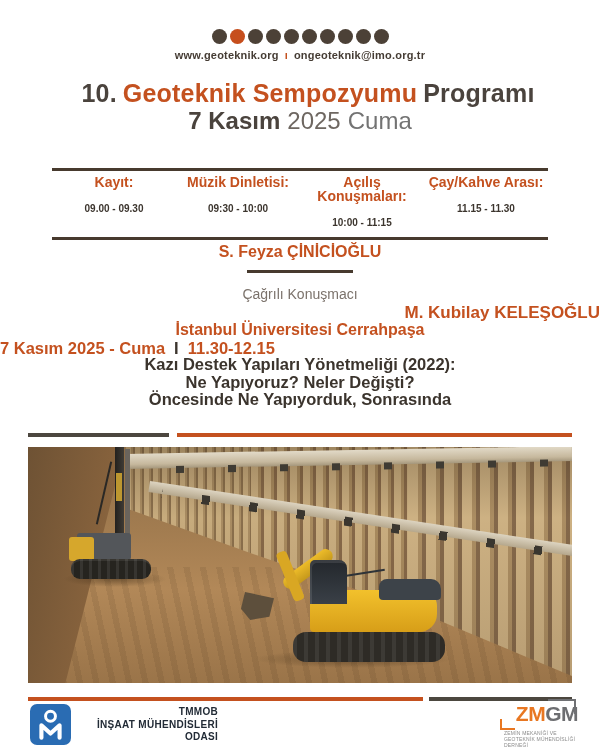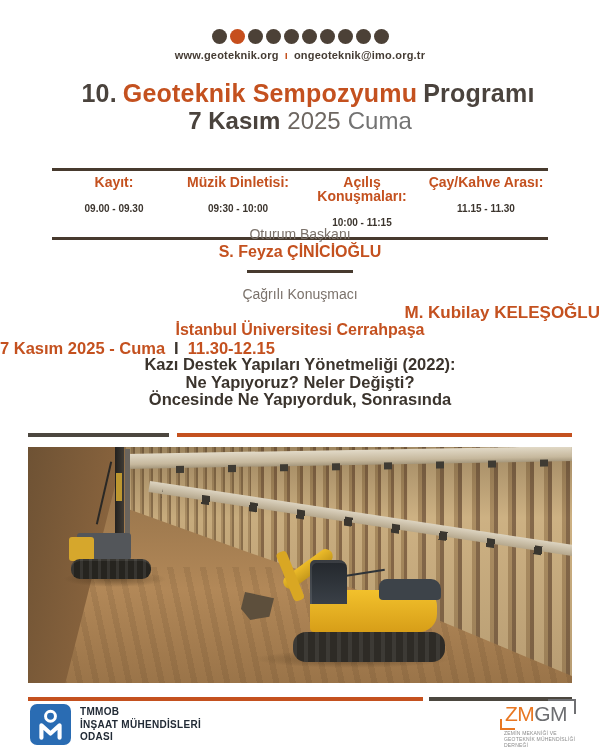--- a/index.html
+++ b/index.html
@@ -121,25 +121,25 @@
   .exc-engine{left:186px;top:47px;width:62px;height:21px;border-radius:8px 10px 4px 4px;background:#3d4349}
   .exc-rail{left:150px;top:40px;width:42px;height:2px;background:#2e3338;transform:rotate(-9deg)}
   .exc-tracks{left:100px;top:100px;width:152px;height:30px;border-radius:13px;background:#2e2b26}
   .exc-tracks::after{content:"";position:absolute;inset:0;border-radius:13px;
     background:repeating-linear-gradient(90deg, rgba(255,255,255,.07) 0 4px, rgba(0,0,0,0) 4px 11px)}
 
   
   .footer-imo{position:absolute;left:30px;top:704px;display:flex;align-items:flex-start}
   .imo-icon{width:41px;height:41px;border-radius:7px;background:#2a6cb3;display:flex;
     align-items:center;justify-content:center}
-  .imo-text{margin-left:9px;margin-top:2px;font-size:10px;font-weight:bold;color:#222b36;
-    line-height:12.5px;letter-spacing:.3px;text-align:left}
+  .imo-text{margin-left:26px;margin-top:2px;font-size:10px;font-weight:bold;color:#222b36;
+    line-height:12.5px;letter-spacing:.3px;text-align:right}
   .footer-zmgm{position:absolute;right:22px;top:699px;width:84px}
-  .z-word{position:relative;font-size:21px;font-weight:normal;letter-spacing:-.5px;line-height:26px;
-    text-align:center;padding-top:2px}
+  .z-word{position:relative;font-size:21px;font-weight:bold;letter-spacing:-.5px;line-height:26px;
+    text-align:right;padding-top:2px}
   .z-zm{color:#e87722}
   .z-gm{color:#6d6e71}
   .zb-tr{position:absolute;right:2px;top:0;width:26px;height:13px;
     border-top:2px solid #6f7073;border-right:2px solid #6f7073}
   .zb-bl{position:absolute;left:6px;top:20px;width:13px;height:9px;
     border-left:2px solid #e87722;border-bottom:2px solid #e87722}
   .z-sub{margin:3px 0 0 10px;font-size:5px;line-height:6px;color:#8b8b8b;
     letter-spacing:.2px;text-align:left}
 </style>
 </head>
@@ -184,21 +184,20 @@
     <div class="sch-col">
       <div class="sch-label">Açılış Konuşmaları:</div>
       <div class="sch-time">10:00 - 11:15</div>
     </div>
     <div class="sch-col">
       <div class="sch-label">Çay/Kahve Arası:</div>
       <div class="sch-time">11.15 - 11.30</div>
     </div>
   </div>
 
-  <div class="role session-role">Oturum Başkanı</div>
   <div class="session-name">S. Feyza ÇİNİCİOĞLU</div>
 
   <div class="mini-divider"></div>
 
   <div class="role spk-role">Çağrılı Konuşmacı</div>
   <div class="spk-name">M. Kubilay KELEŞOĞLU</div>
   <div class="spk-aff">İstanbul Üniversitesi Cerrahpaşa</div>
   <div class="spk-dt">
     <span>7 Kasım 2025 - Cuma</span><span class="dt-sep">I</span><span>11.30-12.15</span>
   </div>

